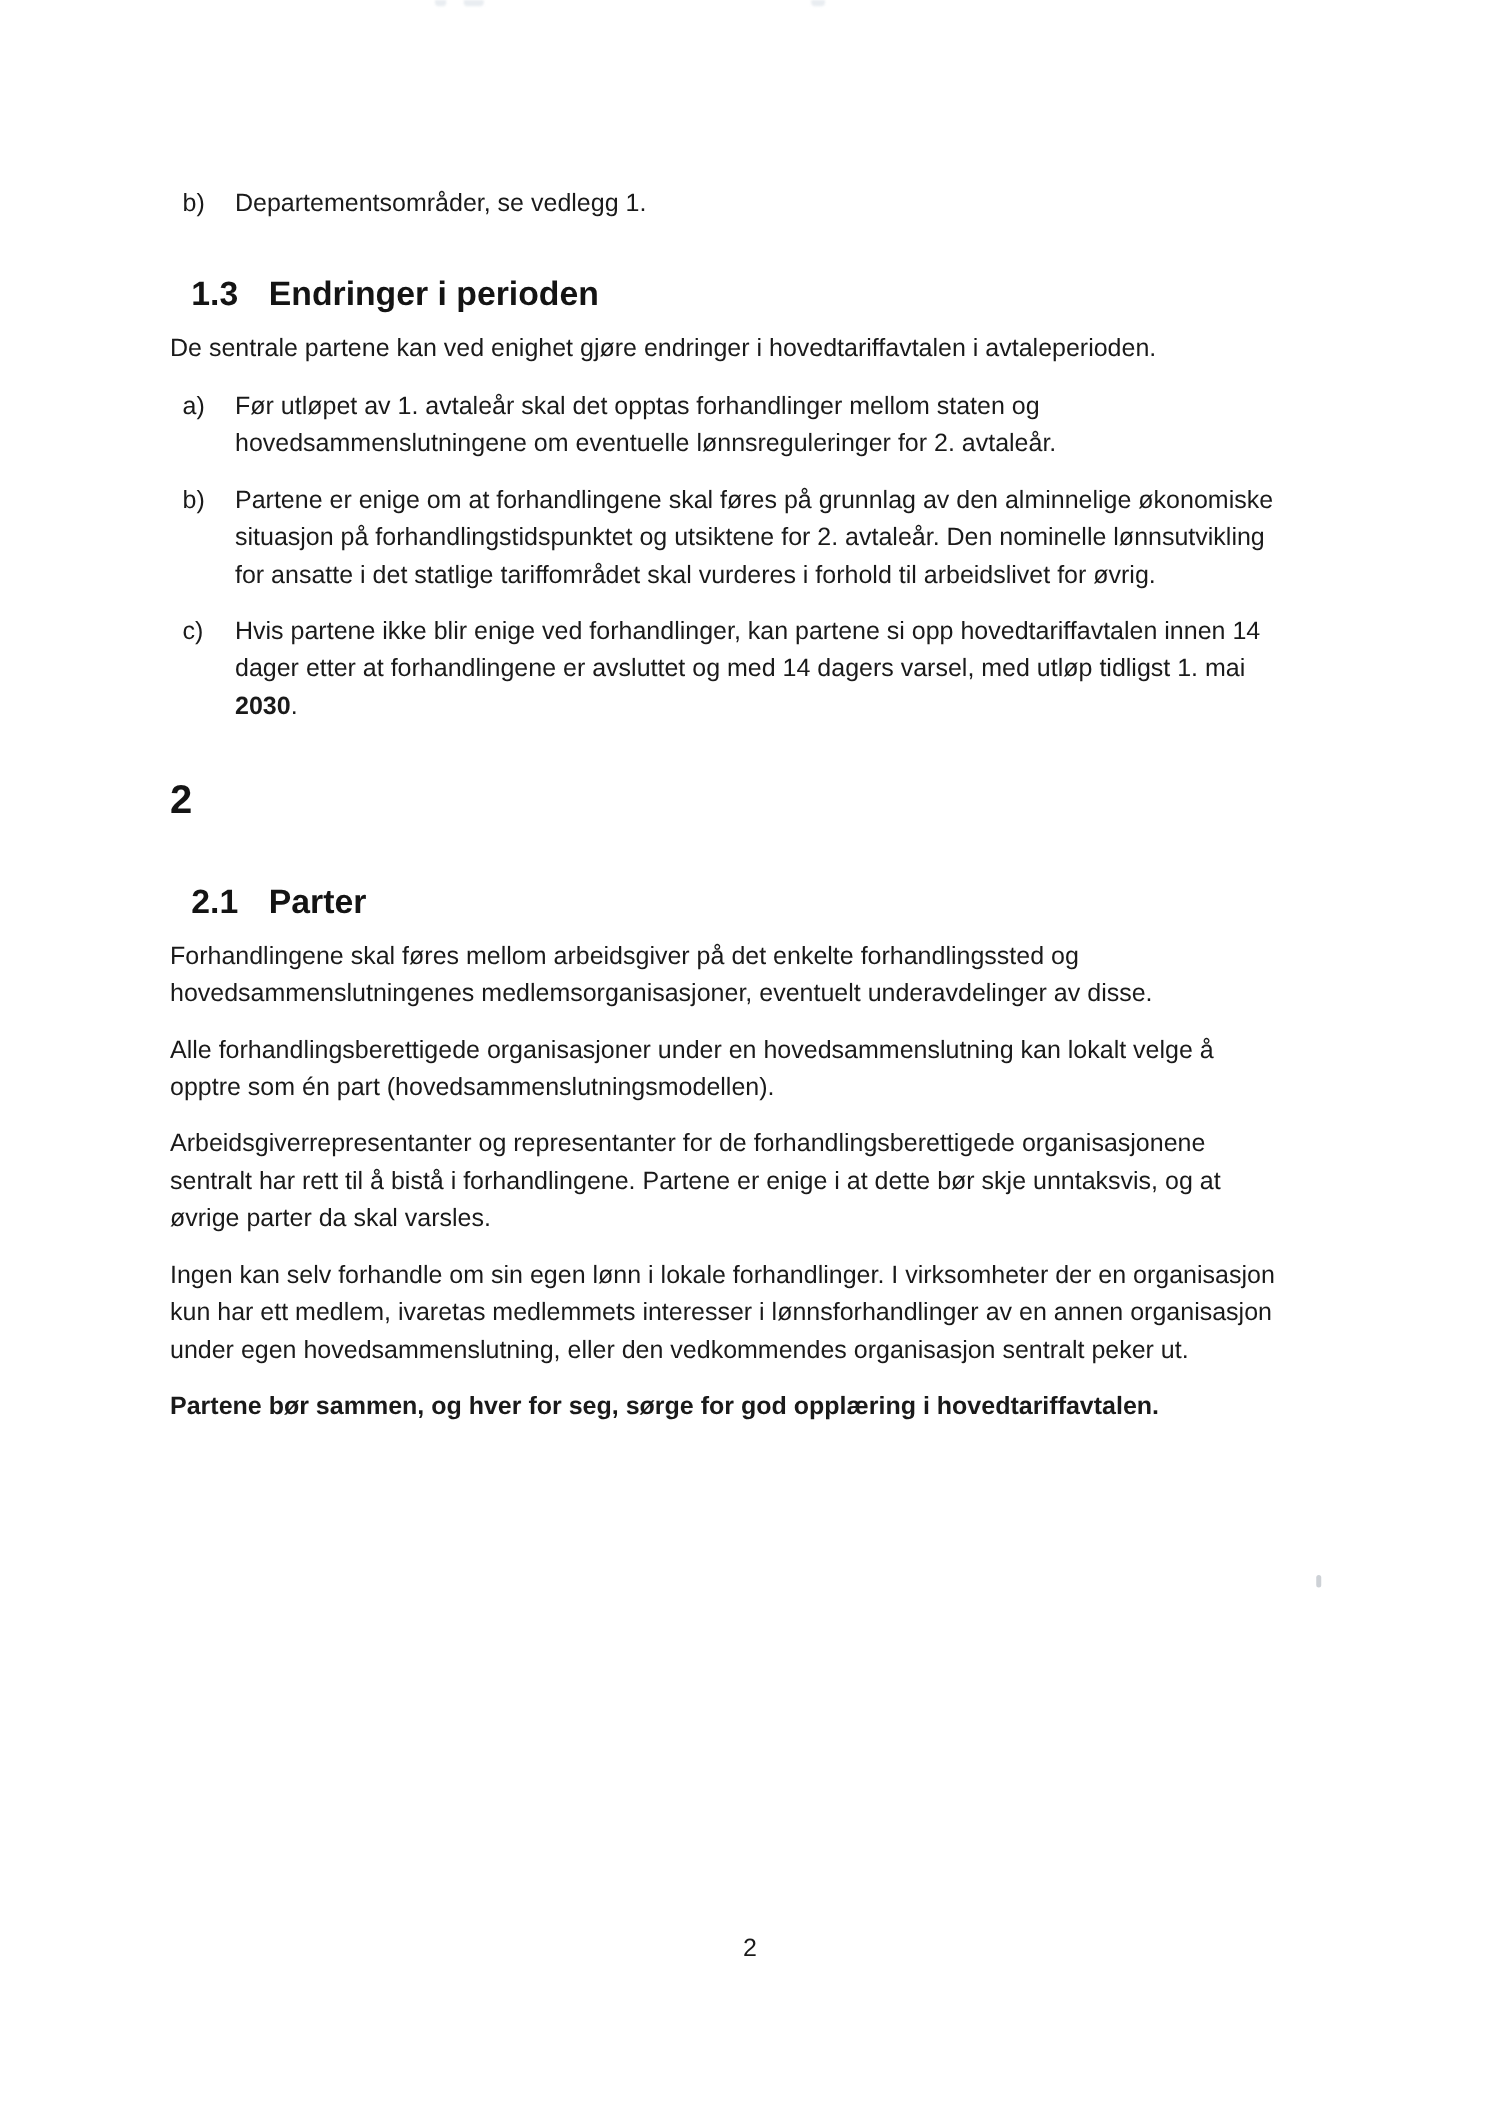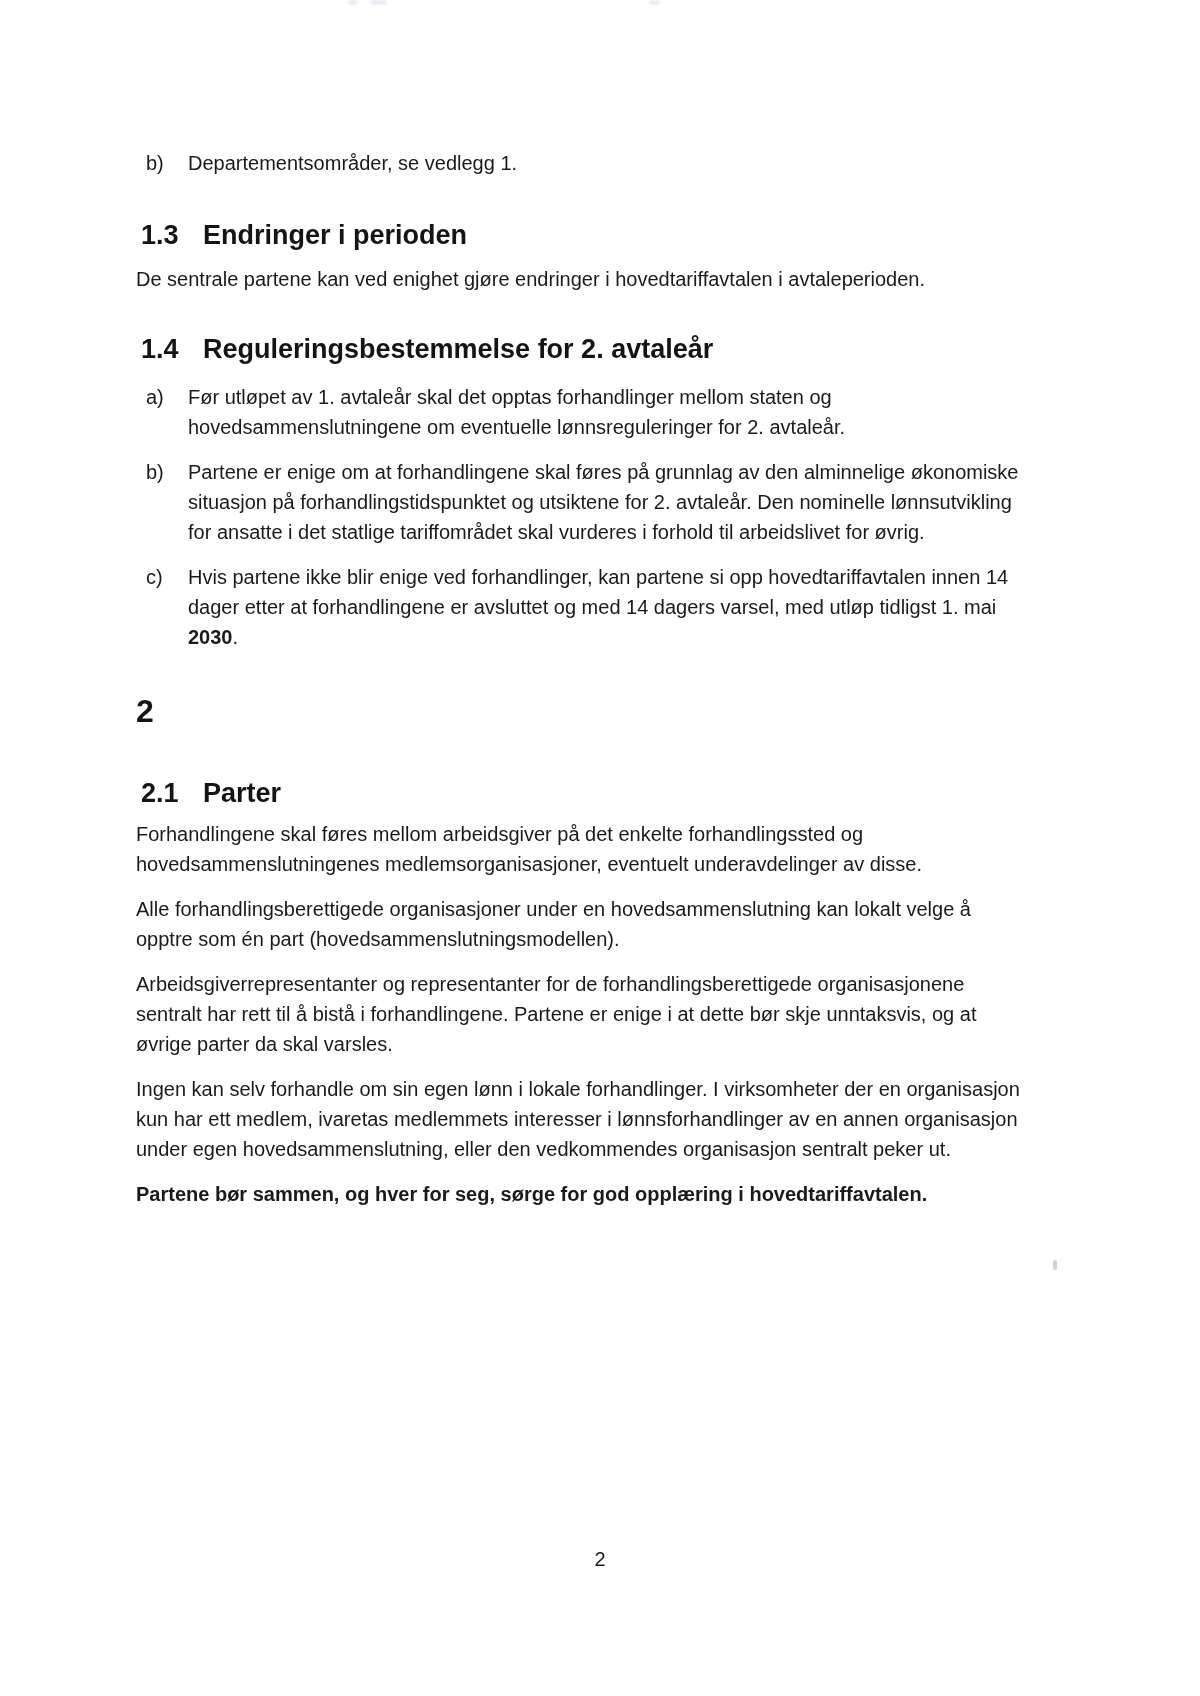--- a/index.html
+++ b/index.html
@@ -42,21 +42,21 @@
     color: #141414;
     margin: 0;
   }
   .h1 .hnum { flex: none; width: 52px; }
   .h2 {
     display: flex;
     font-size: 27px;
     line-height: 34px;
     font-weight: bold;
     color: #141414;
-    margin: 0;
+    margin: 12px;
     padding-left: 5px;
     align-items: flex-end;
   }
   .h2 .hnum { flex: none; width: 62px; }
   .closing { font-weight: bold; }
   .page-number {
     position: absolute;
     left: 0;
     top: 1546px;
     width: 1200px;
@@ -108,24 +108,20 @@
       <span class="li-text">Departementsområder, se vedlegg 1.</span>
     </div>
 
     <div class="h2 mt-h13">
       <span class="hnum">1.3</span>
       <span class="htitle">Endringer i perioden</span>
     </div>
 
     <p class="body-text mt-p13">De sentrale partene kan ved enighet gjøre endringer i hovedtariffavtalen i avtaleperioden.</p>
 
-    <div class="h2 mt-h14">
-      <span class="hnum">1.4</span>
-      <span class="htitle">Reguleringsbestemmelse for 2. avtaleår</span>
-    </div>
 
     <div class="li mt-lista">
       <span class="li-label">a)</span>
       <span class="li-text">Før utløpet av 1. avtaleår skal det opptas forhandlinger mellom staten og
 hovedsammenslutningene om eventuelle lønnsreguleringer for 2. avtaleår.</span>
     </div>
 
     <div class="li">
       <span class="li-label">b)</span>
       <span class="li-text">Partene er enige om at forhandlingene skal føres på grunnlag av den alminnelige økonomiske

